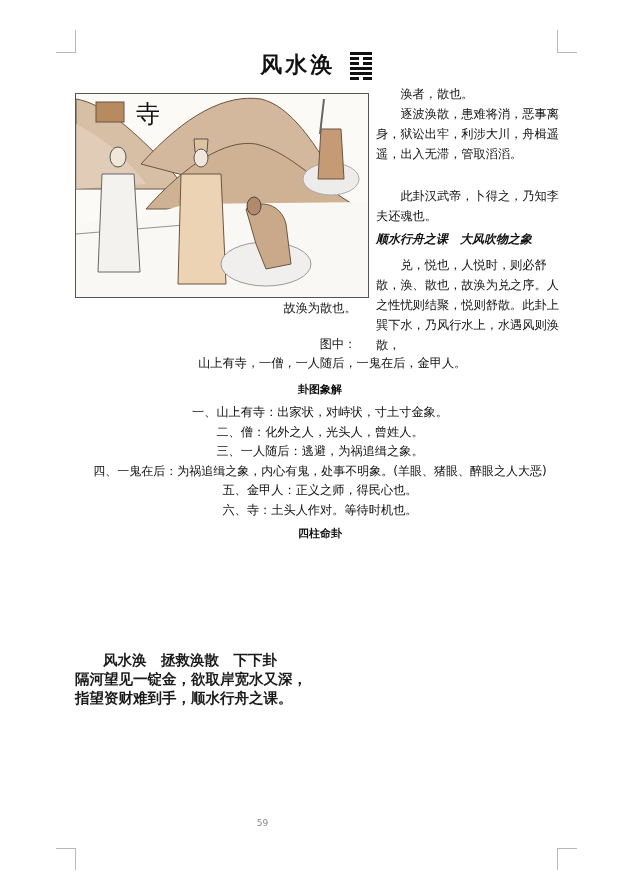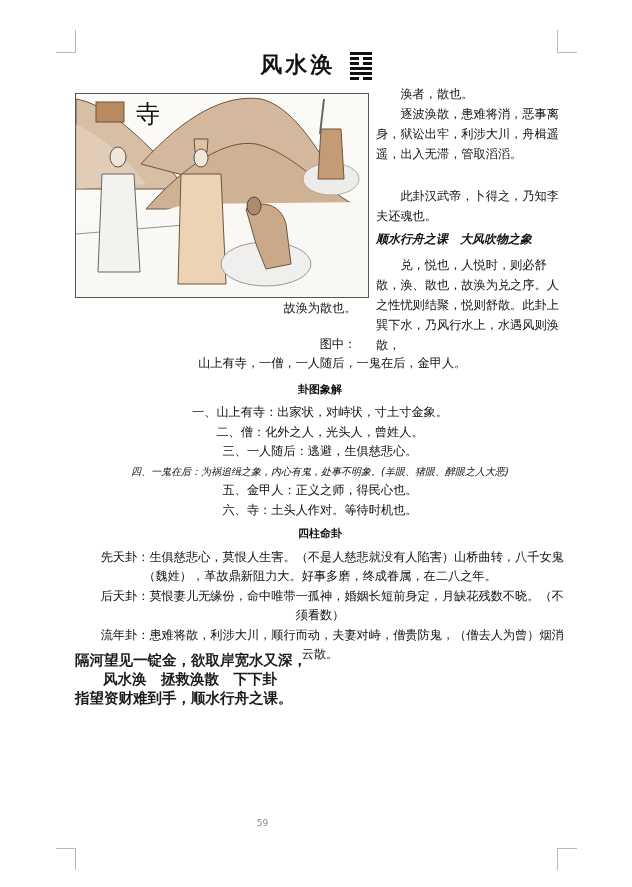--- a/index.html
+++ b/index.html
@@ -80,33 +80,28 @@
 
 <div class="body-block" style="top:299px;">
   <p class="p">故涣为散也。</p>
   <p class="p" style="margin-top:16px;margin-left:36px;">图中：</p>
   <p class="p indent">山上有寺，一僧，一人随后，一鬼在后，金甲人。</p>
 
   <p class="section-head" style="margin-top:6px;">卦图象解</p>
   <div style="margin-top:4px;">
     <p class="p">一、山上有寺：出家状，对峙状，寸土寸金象。</p>
     <p class="p">二、僧：化外之人，光头人，曾姓人。</p>
-    <p class="p">三、一人随后：逃避，生俱慈悲心。</p>
-    <p class="p" style="font-size:10px;font-style:italic;">四、一鬼在后：为祸追缉之象，内心有鬼，处事不明象。(羊眼、猪眼、醉眼之人大恶)</p>
+    <p class="p">三、一人随后：逃避，为祸追缉之象。</p>
+    <p class="p" style="font-size:12px;">四、一鬼在后：为祸追缉之象，内心有鬼，处事不明象。(羊眼、猪眼、醉眼之人大恶)</p>
     <p class="p">五、金甲人：正义之师，得民心也。</p>
     <p class="p">六、寺：土头人作对。等待时机也。</p>
   </div>
 
   <p class="section-head" style="margin-top:4px;">四柱命卦</p>
-  <div style="margin-top:4px;">
-    <p class="p indent">先天卦：生俱慈悲心，莫恨人生害。（不是人慈悲就没有人陷害）山桥曲转，八千女鬼（魏姓），革故鼎新阻力大。好事多磨，终成眷属，在二八之年。</p>
-    <p class="p indent">后天卦：莫恨妻儿无缘份，命中唯带一孤神，婚姻长短前身定，月缺花残数不晓。（不须看数）</p>
-    <p class="p indent">流年卦：患难将散，利涉大川，顺行而动，夫妻对峙，僧贵防鬼，（僧去人为曾）烟消云散。</p>
-  </div>
 </div>
 
 <div class="verse" style="top:650px;">
+  <div style="padding-left:28px;">风水涣　拯救涣散　下下卦</div>
   <div>隔河望见一锭金，欲取岸宽水又深，</div>
-  <div style="padding-left:28px;">风水涣　拯救涣散　下下卦</div>
   <div>指望资财难到手，顺水行舟之课。</div>
 </div>
 
 <div class="page-num">59</div>
 
 </body></html>

